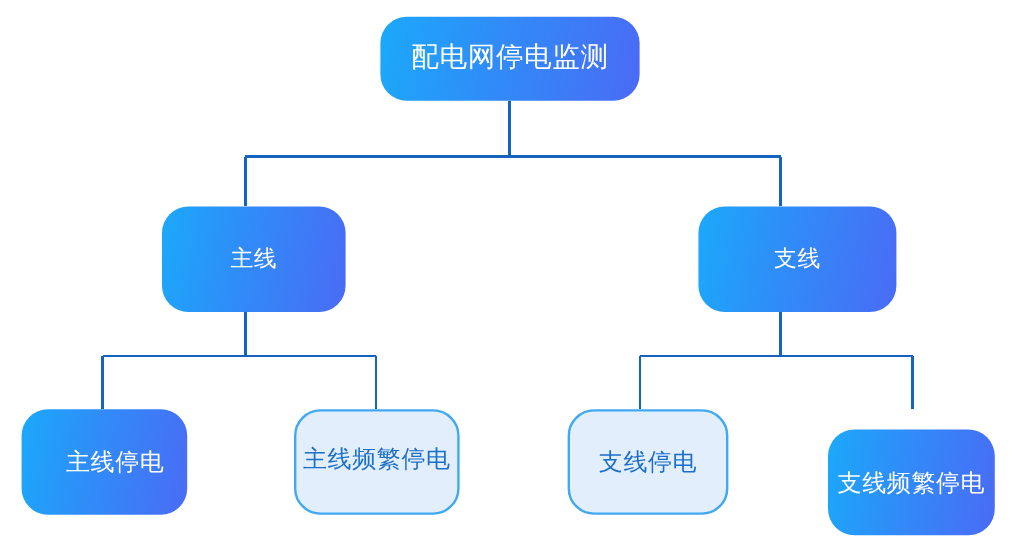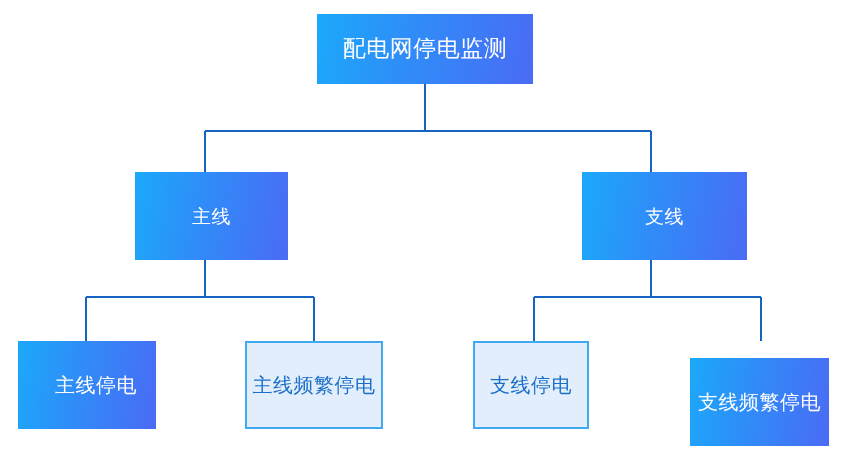--- a/index.html
+++ b/index.html
@@ -29,20 +29,21 @@
   .node {
     position: absolute;
     box-sizing: border-box;
     display: flex;
     align-items: center;
     justify-content: center;
     text-align: center;
     line-height: 1.2;
     white-space: nowrap;
     letter-spacing: 0.5px;
+    border-radius: 22px;
   }
   .node-filled {
     background: linear-gradient(100deg, #1ba9fa 0%, #2f8df8 42%, #4a6bf5 100%);
     color: #ffffff;
     border: none;
   }
   .node-outlined {
     background: #e3eefc;
     color: #1a6fc9;
     border: 2px solid #41a9ef;
@@ -80,25 +81,26 @@
     height: 88px;
     font-size: 20px;
     padding-left: 18px;
   }
   #node-mainline-frequent-outage {
     left: 245px;
     top: 341px;
     width: 138px;
     height: 88px;
     font-size: 20px;
+    font-family: Liberation Mono, monospace;
   }
   #node-branchline-outage {
     left: 473px;
     top: 341px;
-    width: 116px;
+    width: 134px;
     height: 88px;
     font-size: 20px;
   }
   #node-branchline-frequent-outage {
     left: 690px;
     top: 358px;
     width: 139px;
     height: 88px;
     font-size: 20px;
   }

